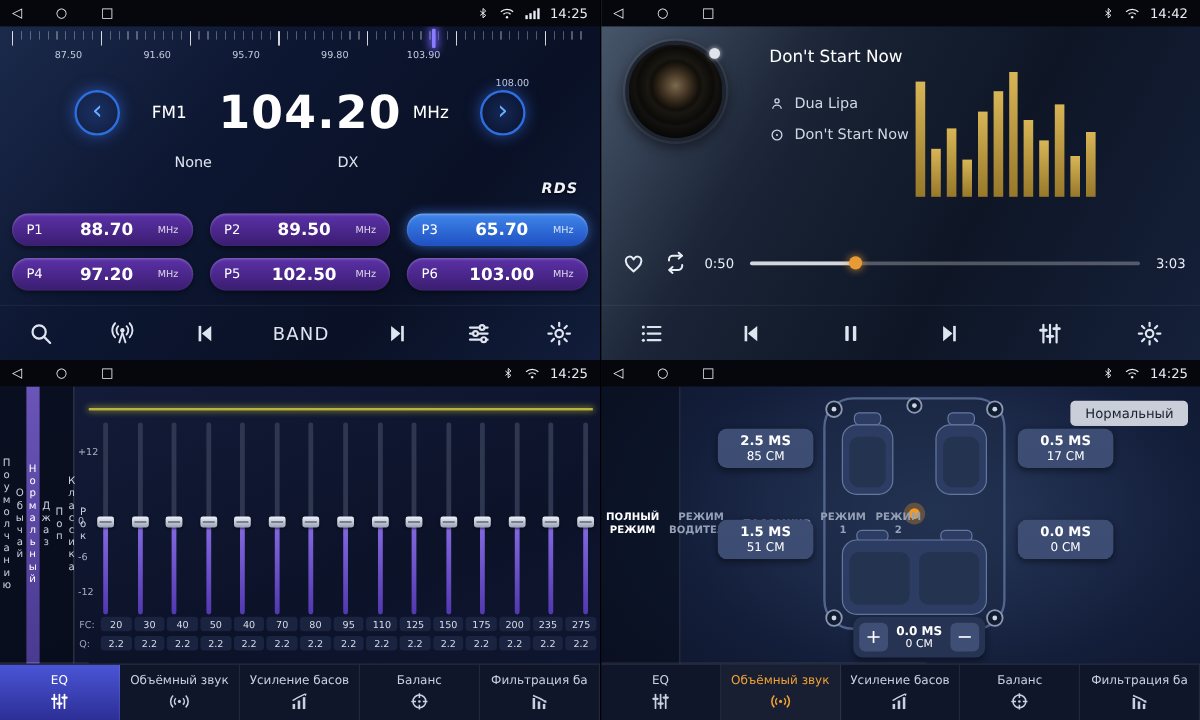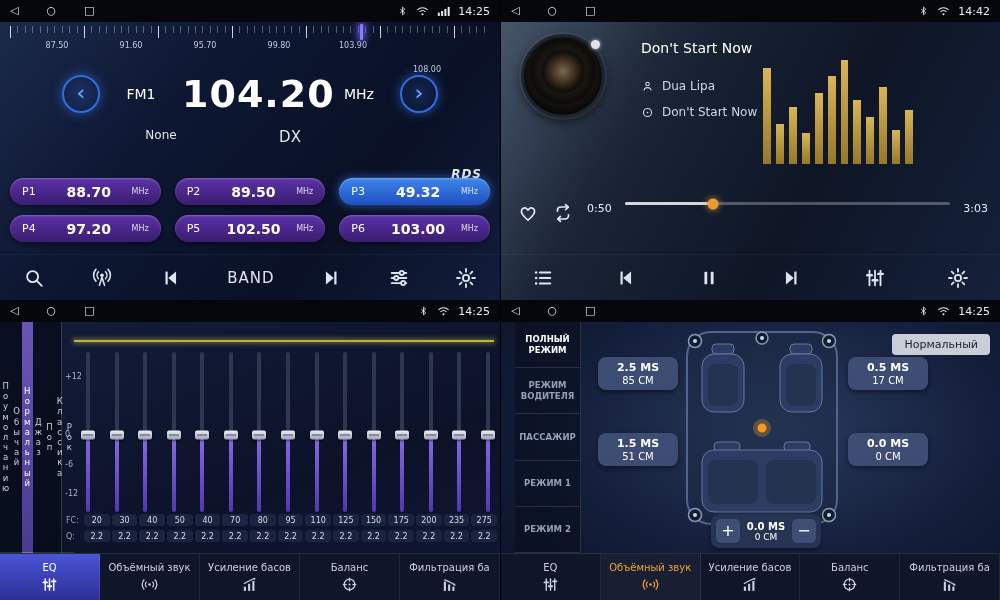--- a/index.html
+++ b/index.html
@@ -29,22 +29,22 @@
   .ruler-labels span { position:absolute; top:15px; transform:translateX(-50%); font-size:8px; color:#c4cdde; }
   .ruler-marker { position:absolute; top:-2px; width:3px; height:16px; border-radius:1px; background:#8a7cff; box-shadow:0 0 7px 2px rgba(120,100,255,.85); }
 
   .freq-row { position:absolute; top:66px; left:0; right:0; height:56px; display:flex; align-items:center; justify-content:center; gap:24px; color:#fff; }
   .nav-btn { width:38px; height:38px; border-radius:50%; border:2px solid #2e6fe0; color:#6fb0ff; display:flex; align-items:center; justify-content:center; font-size:22px; line-height:1; padding-bottom:3px;
     background:radial-gradient(circle,rgba(40,90,200,.3),rgba(10,20,50,.05)); box-shadow:0 0 12px rgba(60,120,255,.55); }
   .band-label { font-size:14px; width:34px; text-align:center; }
   .freq-value { font-size:38px; font-weight:bold; letter-spacing:1px; width:136px; text-align:center; }
   .freq-unit { font-size:14px; width:34px; text-align:center; }
   .sub-none { position:absolute; left:128px; top:128px; width:66px; text-align:center; font-size:12px; color:#dfe5f0; }
-  .sub-dx   { position:absolute; left:268px; top:128px; width:44px; text-align:center; font-size:15px; color:#dfe5f0; }
-  .rds { position:absolute; right:18px; top:150px; font-size:12px; font-weight:bold; font-style:italic; letter-spacing:1px; color:#eef1f8; text-shadow:0 1px 2px #000;margin-top:17px; }
+  .sub-dx   { position:absolute; left:268px; top:128px; width:44px; text-align:center; font-size:12px; color:#dfe5f0; }
+  .rds { position:absolute; right:18px; top:150px; font-size:12px; font-weight:bold; font-style:italic; letter-spacing:1px; color:#eef1f8; text-shadow:0 1px 2px #000; }
 
   .presets { position:absolute; left:10px; right:10px; top:178px; display:grid; grid-template-columns:repeat(3,1fr); gap:10px 14px; }
   .preset { height:27px; border-radius:14px; display:flex; align-items:center; padding:0 12px; color:#fff;
     background:linear-gradient(180deg,#5c31a8,#3a1d70); box-shadow:inset 0 1px 2px rgba(255,255,255,.25), 0 2px 4px rgba(0,0,0,.45); }
   .preset .p-id { font-size:11px; width:24px; }
   .preset .p-freq { font-size:14px; font-weight:bold; flex:1; text-align:center; }
   .preset .p-unit { font-size:8px; opacity:.8; }
   .preset.active { background:linear-gradient(180deg,#3f86ea,#1f50c2); box-shadow:0 0 10px rgba(70,140,255,.6), inset 0 1px 2px rgba(255,255,255,.3); }
 
   .toolbar { position:absolute; left:0; right:0; bottom:0; height:46px; display:flex; align-items:center; justify-content:space-around; color:#dfe5f0; border-top:1px solid rgba(255,255,255,.05); }
@@ -54,21 +54,21 @@
   
   .album { position:absolute; left:20px; top:34px; width:84px; height:84px; border-radius:50%; border:3px solid #1e2330;
     background:radial-gradient(circle at 50% 44%, #7a6a4e 0%, #4a3a28 16%, #241c12 28%, #110f0b 34%, #1a1712 40%, #0c0b08 54%, #131210 58%, #070707 74%, #0b0a0a 100%);
     box-shadow:0 0 0 2px rgba(255,255,255,.07), 0 4px 12px rgba(0,0,0,.6); }
   .album::after { content:""; position:absolute; right:2px; top:3px; width:9px; height:9px; border-radius:50%; background:#dfe3ea; box-shadow:0 0 4px rgba(255,255,255,.7); }
   .song-title { position:absolute; left:140px; top:40px; font-size:14px; color:#fff; }
   .meta-row { position:absolute; left:140px; display:flex; align-items:center; gap:8px; font-size:12px; color:#cfd6e4;justify-content:space-between; }
   .meta-artist { top:79px; } .meta-album { top:105px; }
   .viz { position:absolute; left:262px; top:60px; width:150px; height:104px; display:flex; align-items:flex-end; gap:5px; }
   .viz .bar { width:8px; background:linear-gradient(180deg,#d8b556,#97782a); }
-  .progress-row { position:absolute; left:16px; right:12px; top:202px; height:34px; display:flex; align-items:flex-start; gap:13px; color:#e8ecf5; }
+  .progress-row { position:absolute; left:16px; right:12px; top:202px; height:34px; display:flex; align-items:center; gap:13px; color:#e8ecf5; }
   .p-time { font-size:11px; }
   .p-track { flex:1; height:3px; border-radius:2px; background:rgba(255,255,255,.28); position:relative; }
   .p-fill { position:absolute; left:0; top:0; height:100%; background:rgba(255,255,255,.75); border-radius:2px; }
   .p-knob { position:absolute; top:50%; transform:translate(-50%,-50%); width:11px; height:11px; border-radius:50%; background:#e89b35; box-shadow:0 0 7px rgba(232,155,53,.9); }
 
   
   .eq-side { position:absolute; left:0; top:22px; bottom:47px; width:62px; background:rgba(8,12,26,.8); border-right:1px solid rgba(255,255,255,.18); display:flex; flex-direction:row; z-index:2; }
   .eq-side .item { flex:1; display:flex; align-items:center; justify-content:center; text-align:center; font-size:8.5px; color:#c8cede; border-bottom:1px solid rgba(255,255,255,.14); padding:1px 2px; line-height:1.2; overflow-wrap:anywhere; }
   .eq-side .item.active { background:linear-gradient(180deg,#6a55b8,#4a3a90); color:#fff; }
   .eq-main { position:absolute; left:62px; right:0; top:22px; bottom:47px; }
@@ -89,21 +89,21 @@
 
   
   .tabbar { position:absolute; left:0; right:0; bottom:0; height:47px; display:flex; background:#10162a; border-top:1px solid rgba(255,255,255,.1); z-index:3; }
   .tab { flex:1; display:flex; flex-direction:column; align-items:center; justify-content:center; gap:3px; color:#c9d0de; border-right:1px solid rgba(255,255,255,.08); padding-top:1px; overflow:hidden; }
   .tab .t-label { font-size:10px; white-space:nowrap; overflow:hidden; max-width:97px; }
   .tab svg { display:block; }
   .tab.active-blue { background:linear-gradient(180deg,#4a55d6,#2d2f96); color:#fff; }
   .tab.active-orange { color:#f2a232; background:rgba(255,255,255,.04); }
 
   
-  .sur-side { position:absolute; left:14px; top:22px; bottom:47px; width:66px; display:flex; flex-direction:column; background:rgba(8,12,26,.55); border-right:1px solid rgba(255,255,255,.12); z-index:2; }
+  .sur-side { position:absolute; left:0; top:22px; bottom:47px; width:66px; display:flex; flex-direction:row; background:rgba(8,12,26,.55); border-right:1px solid rgba(255,255,255,.12); z-index:2; }
   .sur-side .item { flex:1; display:flex; align-items:center; justify-content:center; text-align:center; font-size:8.5px; font-weight:bold; color:#94a0b6; border-bottom:1px solid rgba(255,255,255,.12); padding:2px 4px; line-height:1.25; }
   .sur-side .item.active { color:#fff; }
   .profile-btn { position:absolute; right:10px; top:34px; background:#c9ced9; color:#1a2030; font-size:11px; padding:4px 12px; border-radius:4px; z-index:2; }
   .car { position:absolute; left:180px; top:28px; width:162px; height:200px; }
   .delay-box { position:absolute; width:80px; background:linear-gradient(180deg,#46588016,#0000); background-color:#3c4c72; border-radius:8px; color:#fff; text-align:center; padding:4px 0; box-shadow:0 2px 5px rgba(0,0,0,.45); z-index:2; }
   .delay-box .ms { font-size:11px; font-weight:bold; }
   .delay-box .cm { font-size:10px; margin-top:1px; }
   .d-fl{left:97px; top:57px} .d-fr{left:347px; top:57px} .d-rl{left:97px; top:133px} .d-rr{left:347px; top:133px}
   .center-ctl { position:absolute; left:210px; top:214px; width:110px; height:34px; background:#26335299; background-color:#263352; border-radius:8px; display:flex; align-items:center; justify-content:space-between; padding:0 5px; color:#fff; z-index:3; box-shadow:0 2px 5px rgba(0,0,0,.4); }
   .ctl-btn { width:24px; height:24px; border-radius:5px; background:#3e4e74; display:flex; align-items:center; justify-content:center; font-size:16px; line-height:1; }
@@ -172,21 +172,21 @@
         <span class="p-freq">88.70</span>
         <span class="p-unit">MHz</span>
       </div>
       <div class="preset">
         <span class="p-id">P2</span>
         <span class="p-freq">89.50</span>
         <span class="p-unit">MHz</span>
       </div>
       <div class="preset active">
         <span class="p-id">P3</span>
-        <span class="p-freq">49.32</span>
+        <span class="p-freq">65.70</span>
         <span class="p-unit">MHz</span>
       </div>
       <div class="preset">
         <span class="p-id">P4</span>
         <span class="p-freq">97.20</span>
         <span class="p-unit">MHz</span>
       </div>
       <div class="preset">
         <span class="p-id">P5</span>
         <span class="p-freq">102.50</span>

